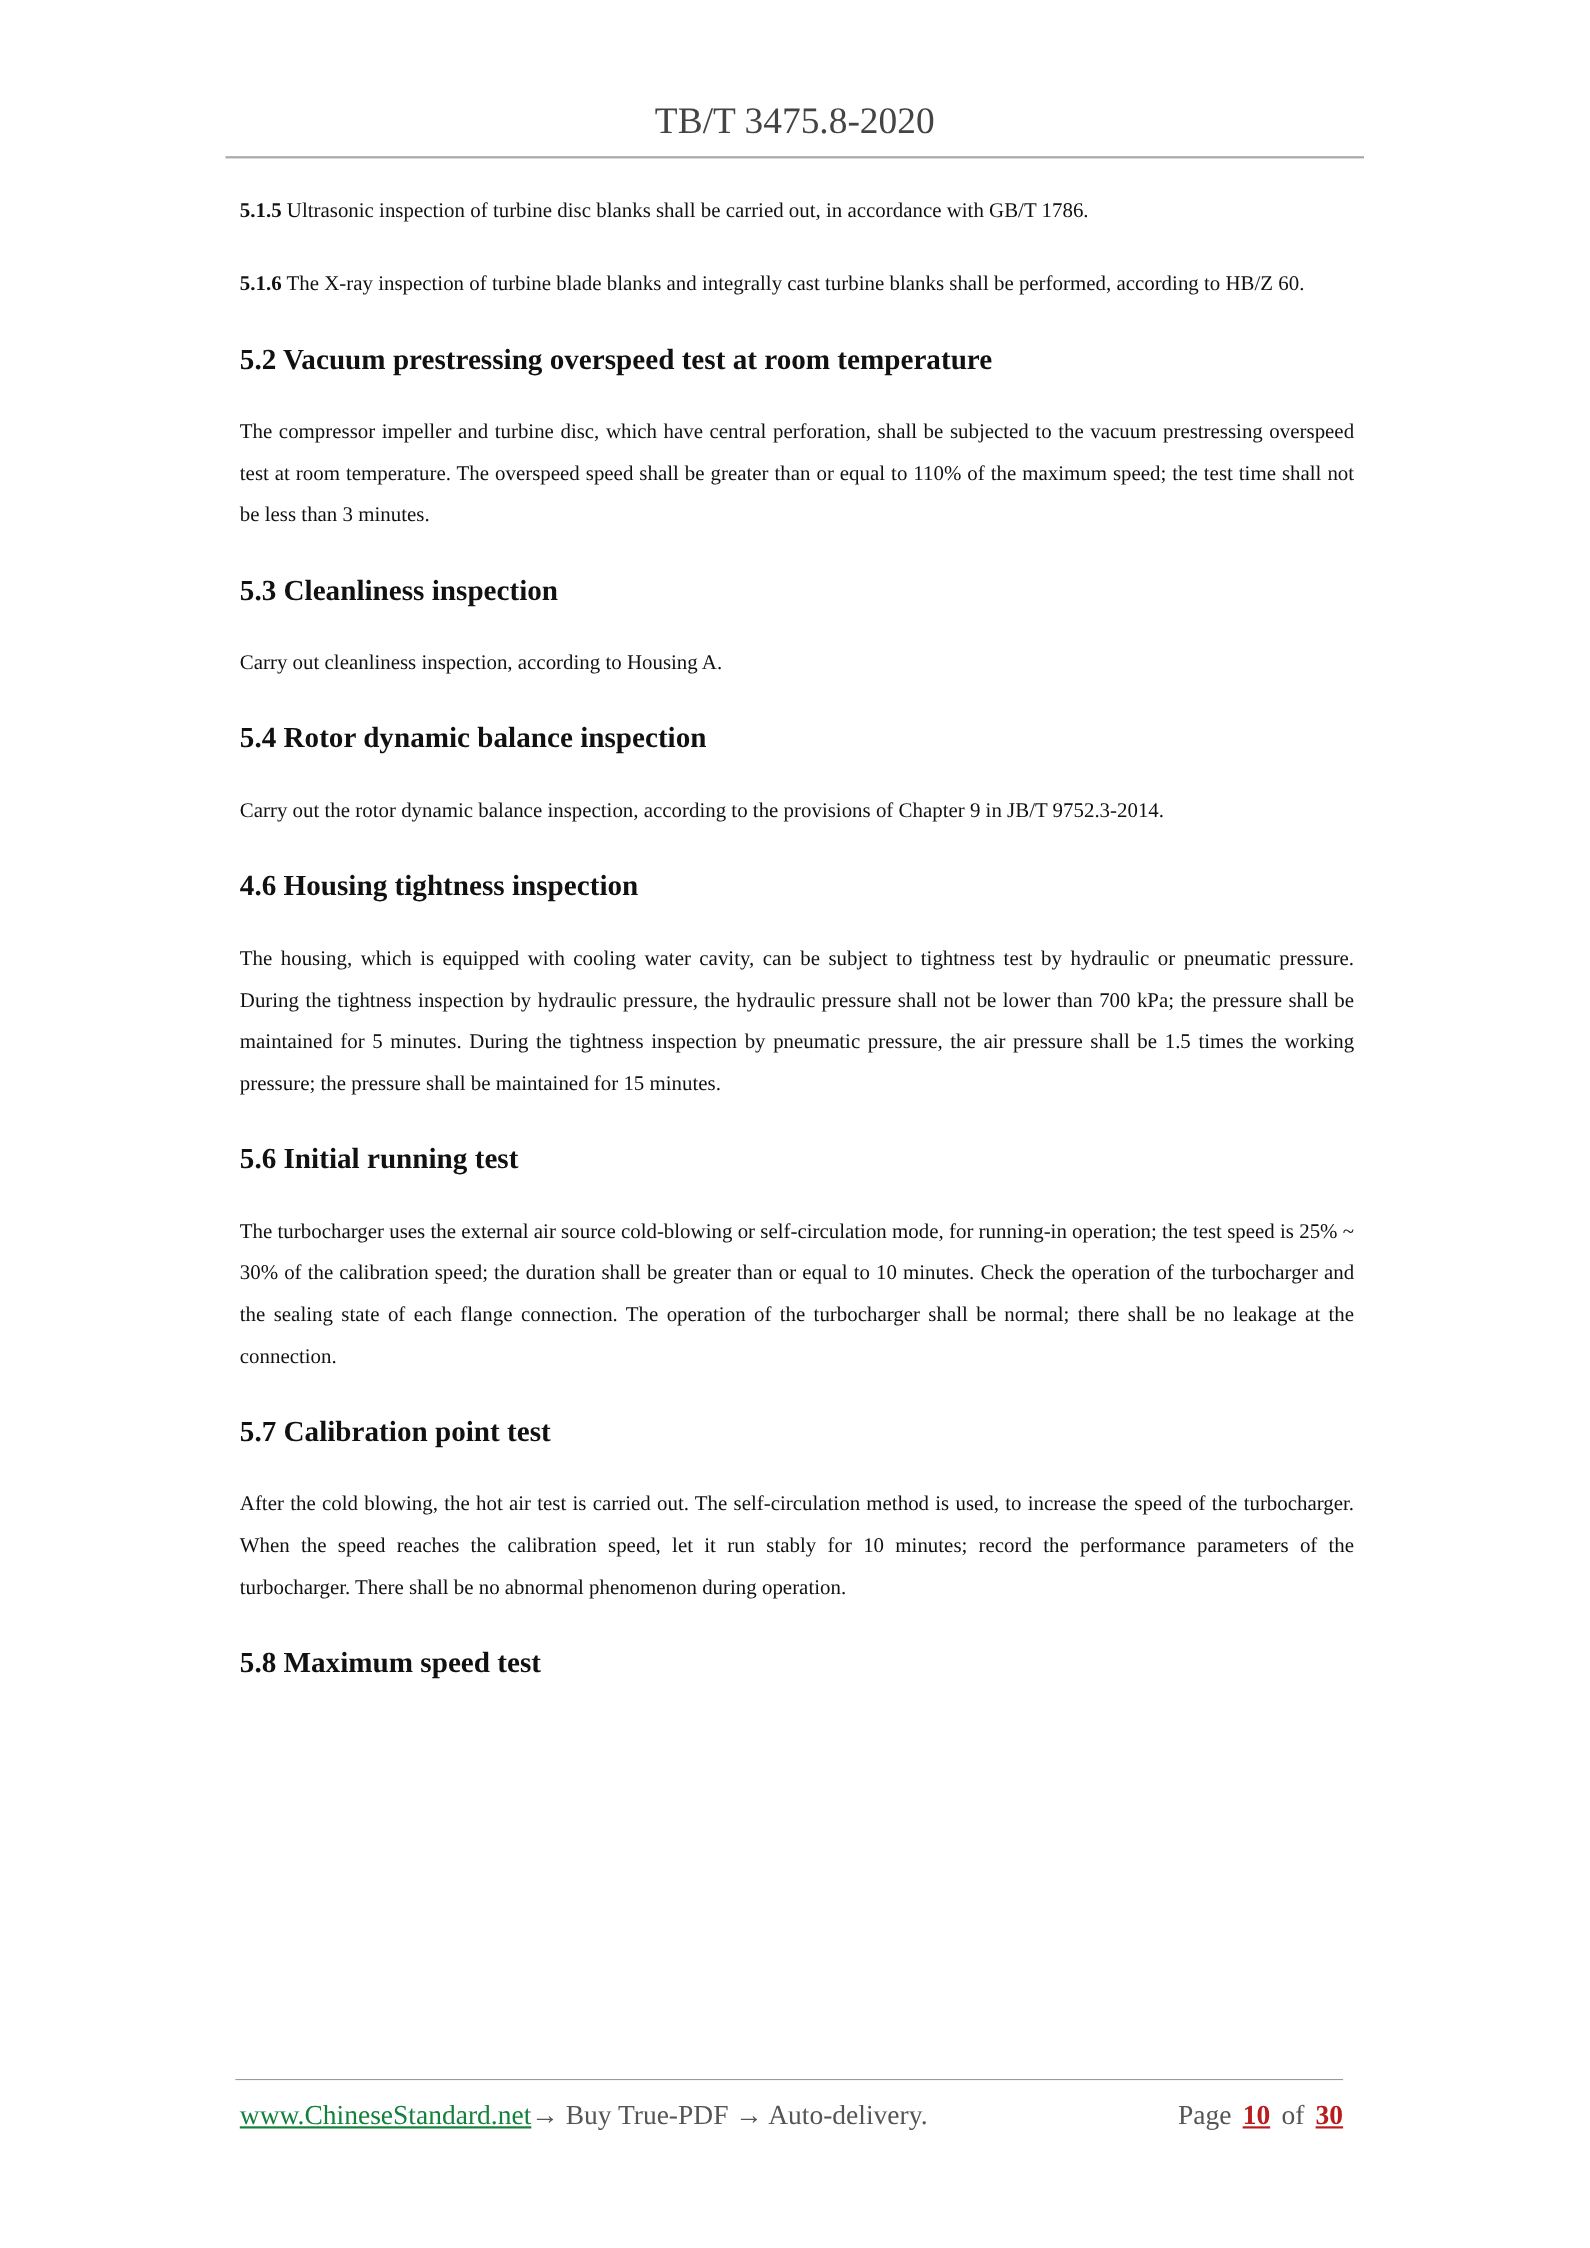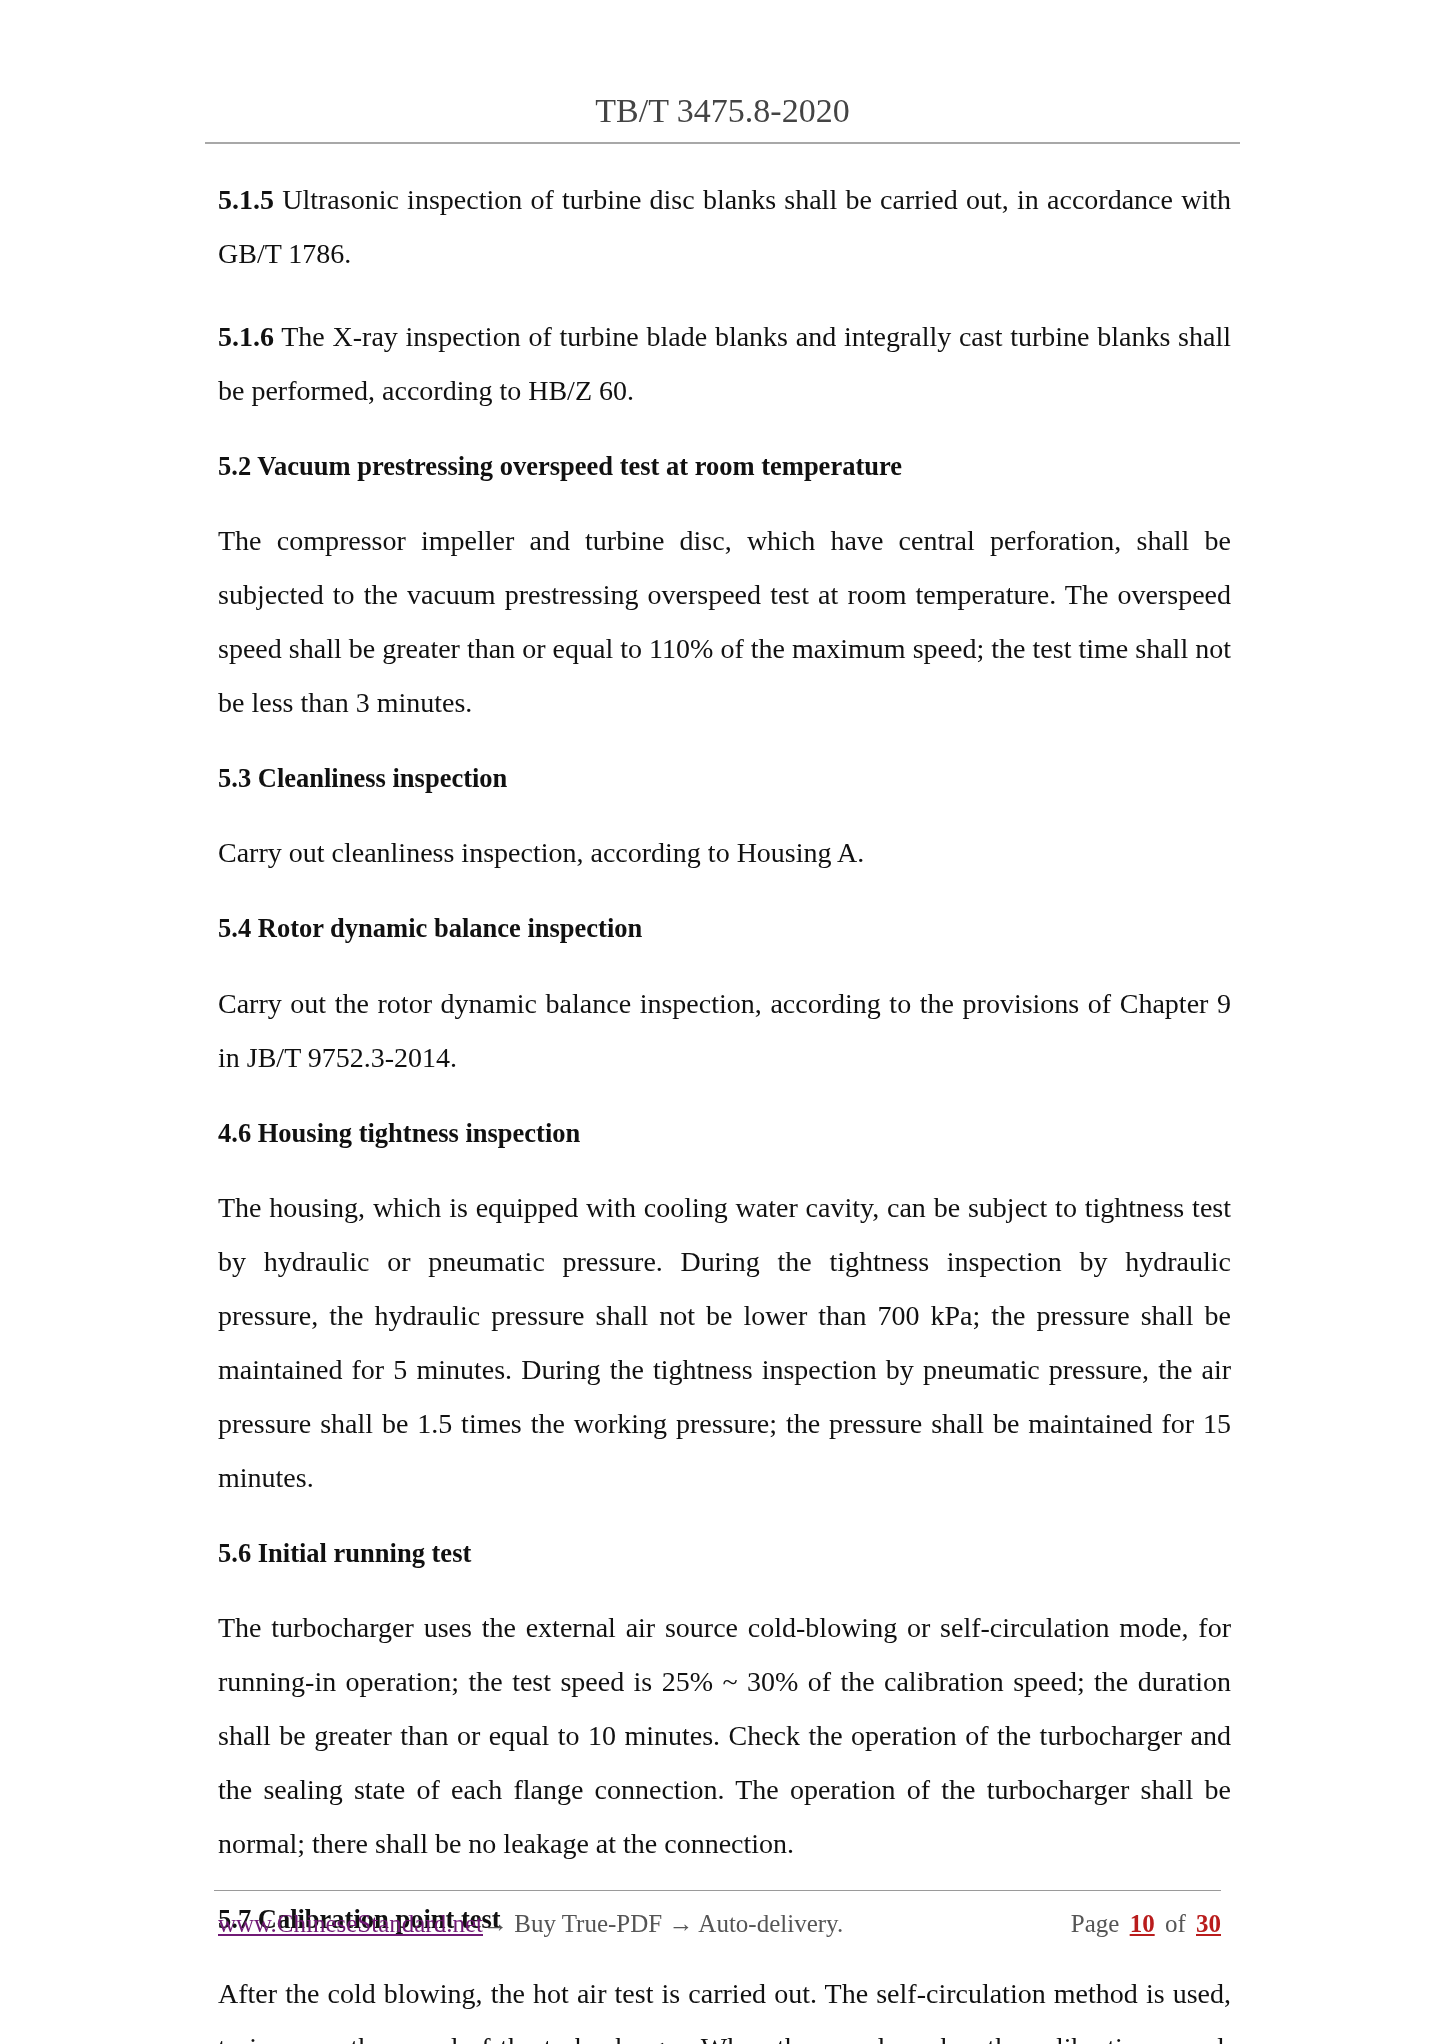--- a/index.html
+++ b/index.html
@@ -2,27 +2,27 @@
 <html><head>
 <meta charset="utf-8">
 <style>
   html, body { margin: 0; padding: 0; background: #ffffff; }
   body { width: 1445px; height: 2044px; position: relative; overflow: hidden;
          font-family: "Liberation Serif", "DejaVu Serif", serif; color: #111; }
   .page-header-text { position: absolute; top: 92px; left: 0; width: 1445px; text-align: center;
          font-size: 34px; color: #444; }
   .header-rule { position: absolute; top: 142px; left: 205px; width: 1035px; height: 2px; background: #a8a8a8; }
   .content { position: absolute; top: 173px; left: 218px; width: 1013px; }
-  .para { font-size: 28px; line-height: 54px; text-align: justify; margin: 0 0 29px 0; }
+  .para { font-size: 19px; line-height: 38px; text-align: justify; margin: 0 0 29px 0; }
   .para .num { font-weight: bold; }
   .heading { font-size: 26.5px; line-height: 38.2px; font-weight: bold; margin: 0 0 29px 0; }
   .footer-rule { position: absolute; top: 1890px; left: 214px; width: 1007px; height: 1px; background: #9a9a9a; }
   .footer { position: absolute; top: 1910px; left: 218px; width: 1003px; font-size: 25px; color: #555;
             display: flex; justify-content: space-between; align-items: baseline; }
-  .footer a { color: #701a75; text-decoration: underline; }
+  .footer a { color: #15803d; text-decoration: underline; }
   .footer .page-info b { font-weight: bold; color: #b91c1c; text-decoration: underline; }
   .footer .page-info span { margin: 0 4px; text-align: center; }
 </style>
 </head>
 <body>
 
 <div class="page-header-text">TB/T 3475.8-2020</div>
 <div class="header-rule"></div>
 
 <div class="content">

